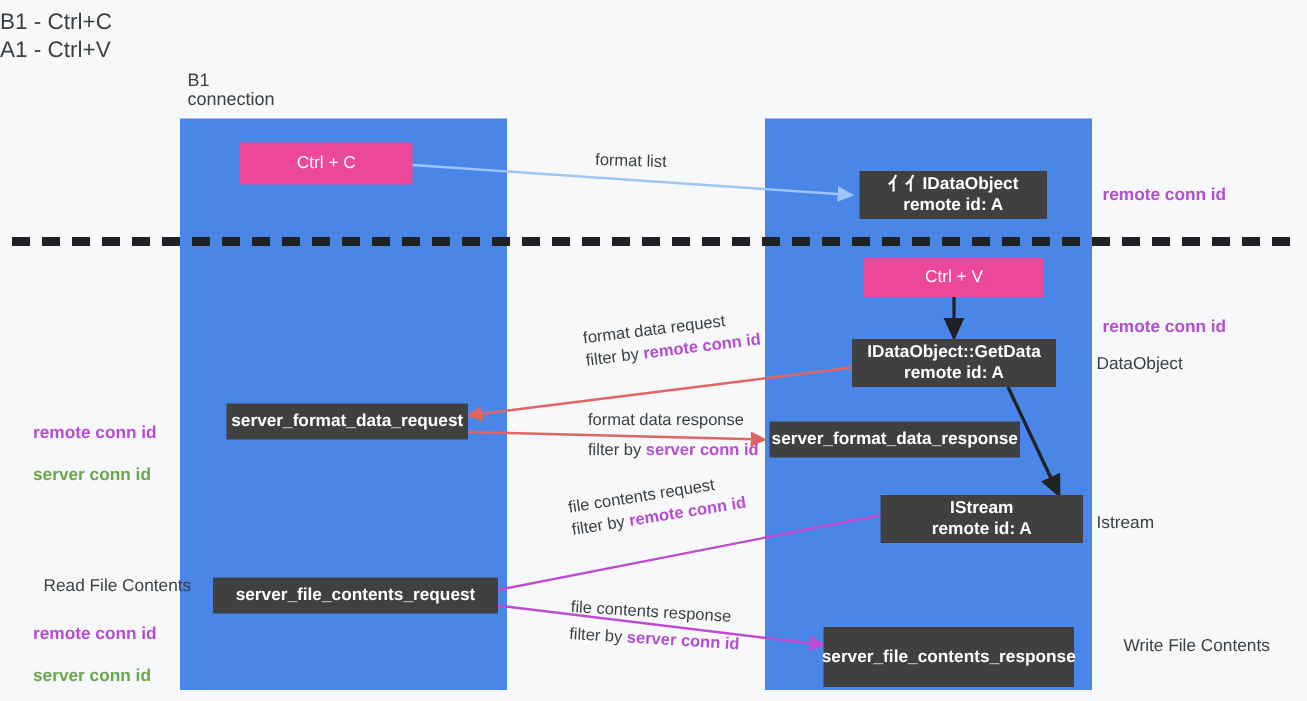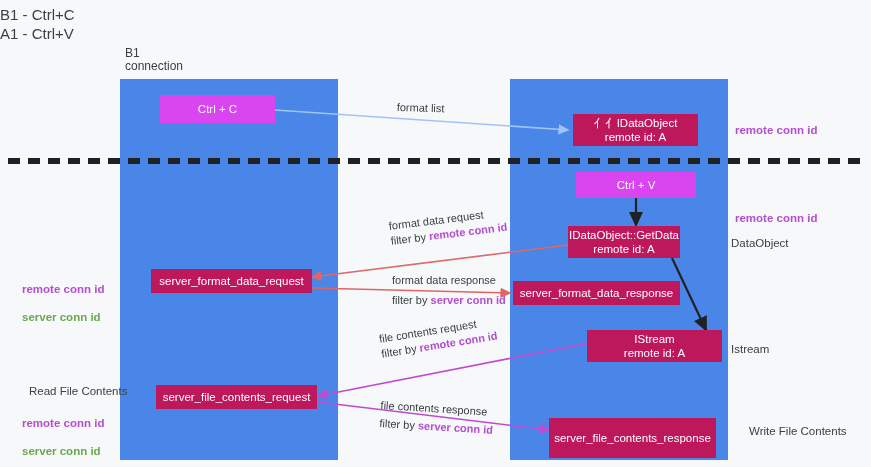--- a/index.html
+++ b/index.html
@@ -35,22 +35,22 @@
     background-image:repeating-linear-gradient(to right,#202124 0 12px,rgba(0,0,0,0) 12px 20px);
   }
 
   
   .node{
     position:absolute;box-sizing:border-box;
     display:flex;flex-direction:column;align-items:center;justify-content:center;
     color:#ffffff;font-size:11.5px;line-height:14px;text-align:center;
     white-space:pre-line;padding:2px 4px;
   }
-  .node.green{background:#d946ef;}
-  .node.orange{background:#be185d;}
+  .node.green{background:#ec4899;}
+  .node.orange{background:#404040;font-weight:bold;}
 
   
   .ann{
     position:absolute;font-size:11.5px;line-height:14px;white-space:pre-line;
   }
   .ann.purple{color:#b44ed0;font-weight:bold;}
   .ann.dark{color:#3c4043;text-align:right;}
   .ann .p{color:#b44ed0;font-weight:bold;display:block;}
   .ann .g{color:#6aa84f;font-weight:bold;display:block;}
 
@@ -113,31 +113,31 @@
 
   <div class="divider"></div>
 
   <div class="node green" style="left:160px;top:95px;width:115px;height:28px;">Ctrl + C</div>
 
   <div class="node orange" style="left:573px;top:114px;width:125px;height:32px;">⺅⺅IDataObject
 remote id: A</div>
 
   <div class="node green" style="left:576px;top:172px;width:120px;height:26px;">Ctrl + V</div>
 
-  <div class="node orange" style="left:568px;top:226px;width:112px;height:32px;">IDataObject::GetData
+  <div class="node orange" style="left:568px;top:226px;width:136px;height:32px;">IDataObject::GetData
 remote id: A</div>
 
   <div class="node orange" style="left:151px;top:269px;width:161px;height:24px;">server_format_data_request</div>
 
   <div class="node orange" style="left:513px;top:281px;width:167px;height:24px;">server_format_data_response</div>
 
   <div class="node orange" style="left:587px;top:330px;width:135px;height:32px;">IStream
 remote id: A</div>
 
-  <div class="node orange" style="left:156px;top:385px;width:161px;height:24px;">server_file_contents_request</div>
+  <div class="node orange" style="left:142px;top:385px;width:190px;height:24px;">server_file_contents_request</div>
 
   <div class="node orange" style="left:549px;top:418px;width:167px;height:40px;">server_file_contents_response</div>
 
   <div class="elabel" style="left:397px;top:100px;transform:rotate(1.6deg);">
     <span class="row">format list</span>
   </div>
 
   <div class="elabel" style="left:388px;top:219px;transform:rotate(-7deg);">
     <span class="row">format data request</span>
     <span class="row">

